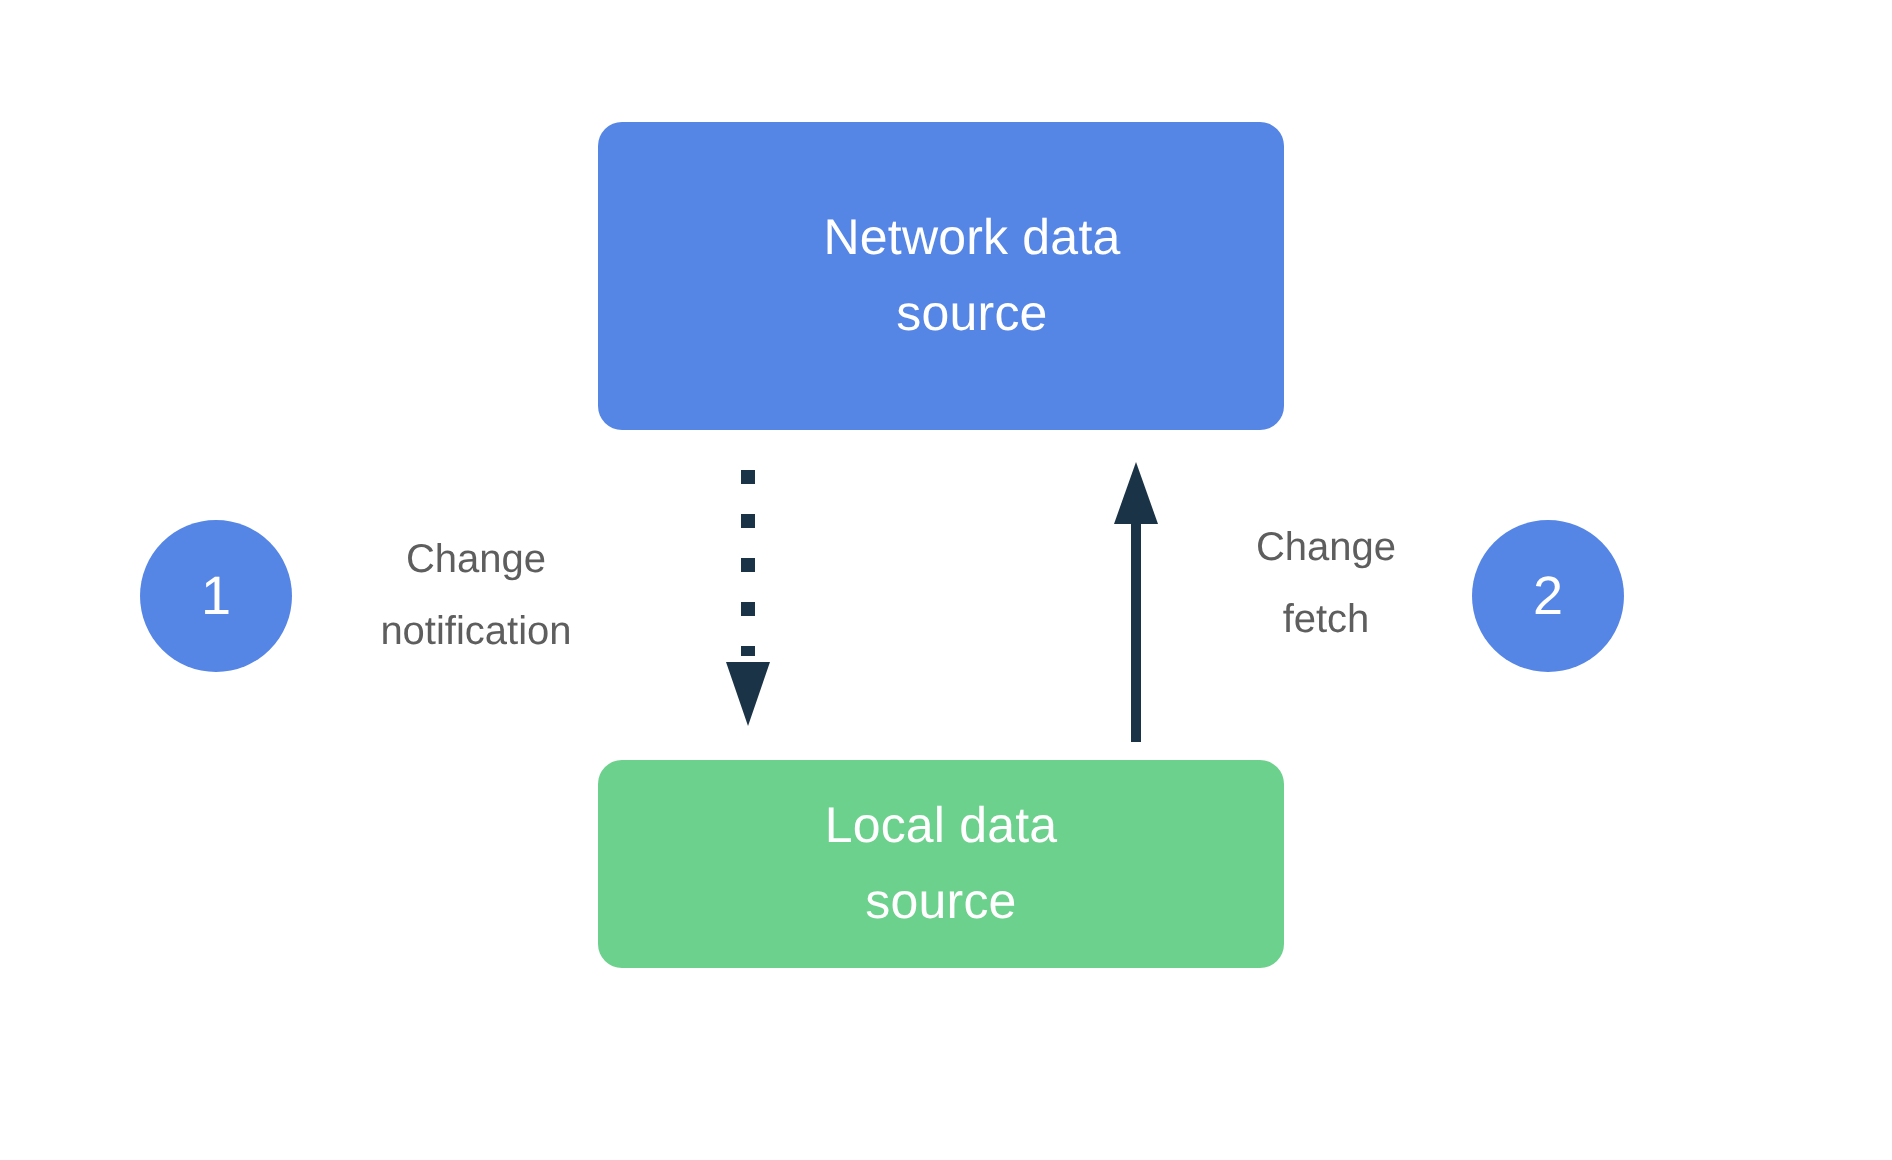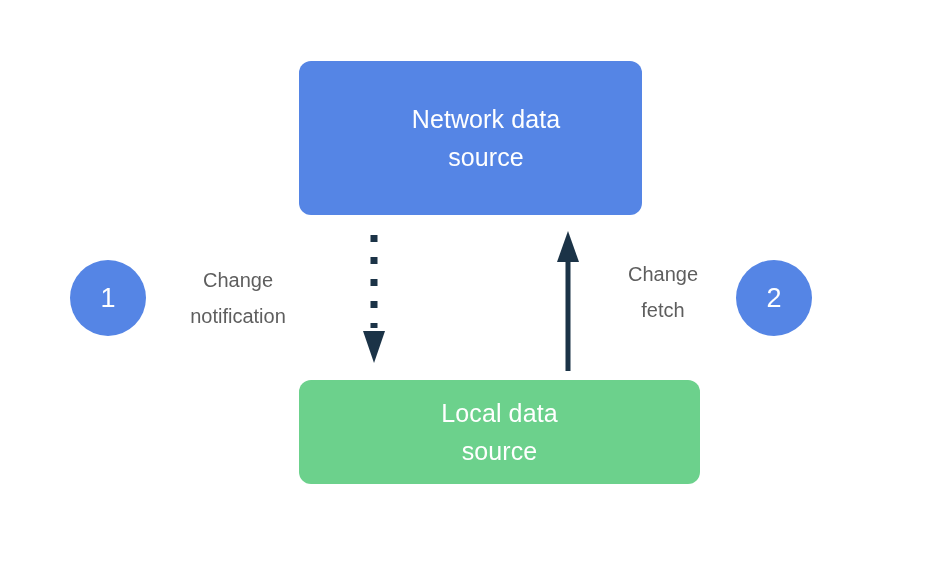--- a/index.html
+++ b/index.html
@@ -40,21 +40,21 @@
     left: 299px;
     top: 61px;
     width: 343px;
     height: 154px;
     background: #5585e5;
     padding-left: 31px;
   }
   #node-local-data-source {
     left: 299px;
     top: 380px;
-    width: 401px;
+    width: 343px;
     height: 104px;
     background: #6cd18c;
     align-items: center;
   }
 
   
   .step-circle {
     position: absolute;
     box-sizing: border-box;
     width: 76px;

